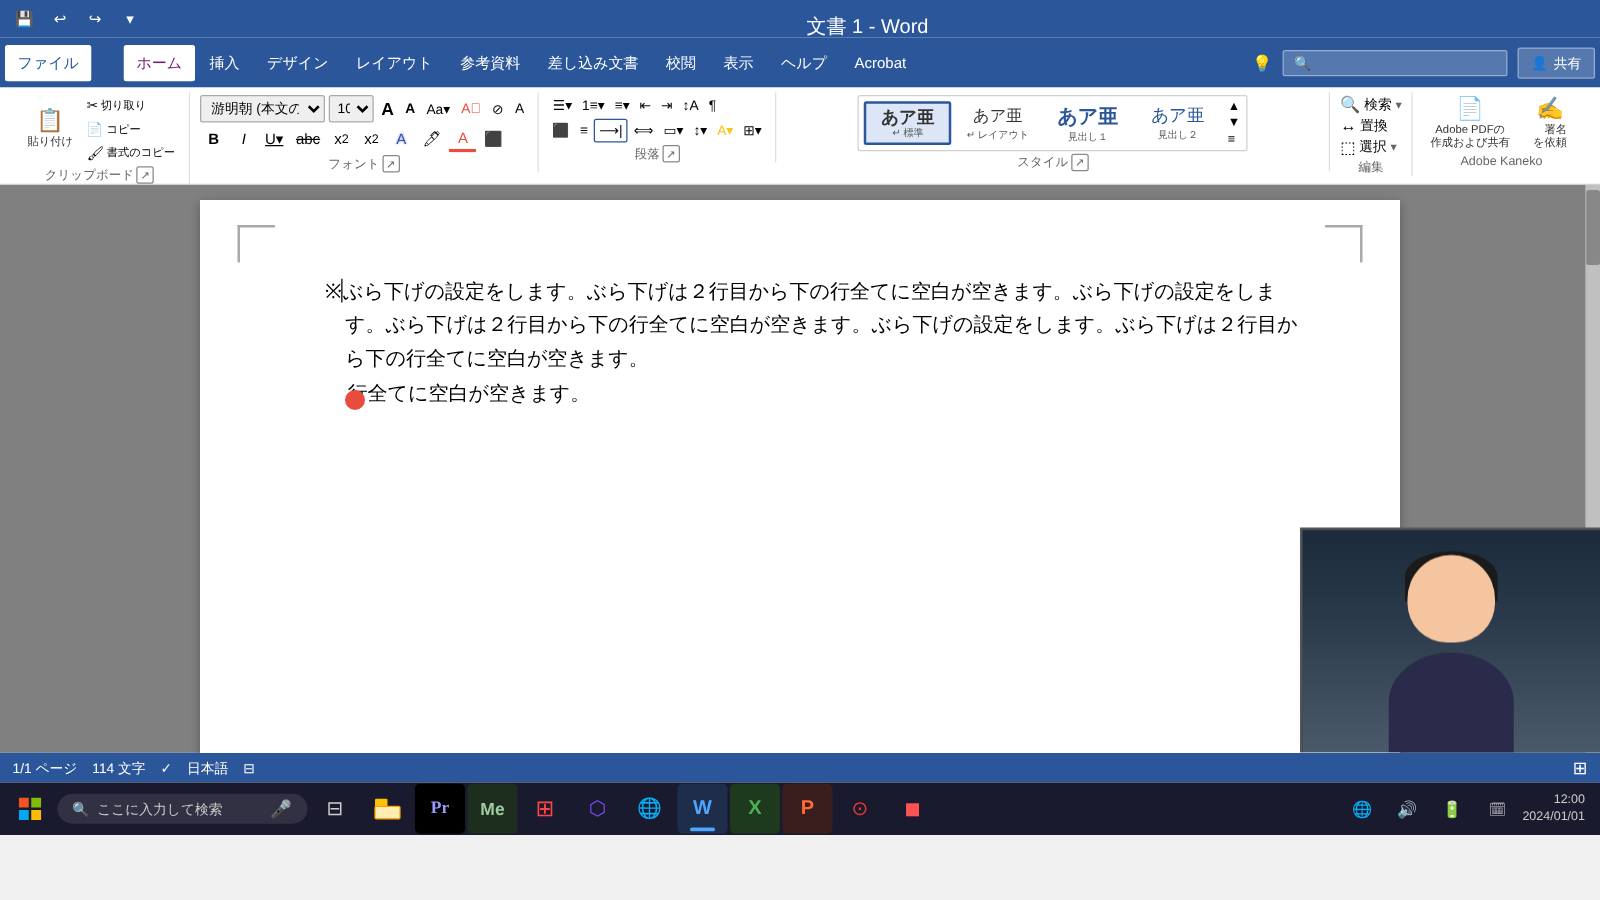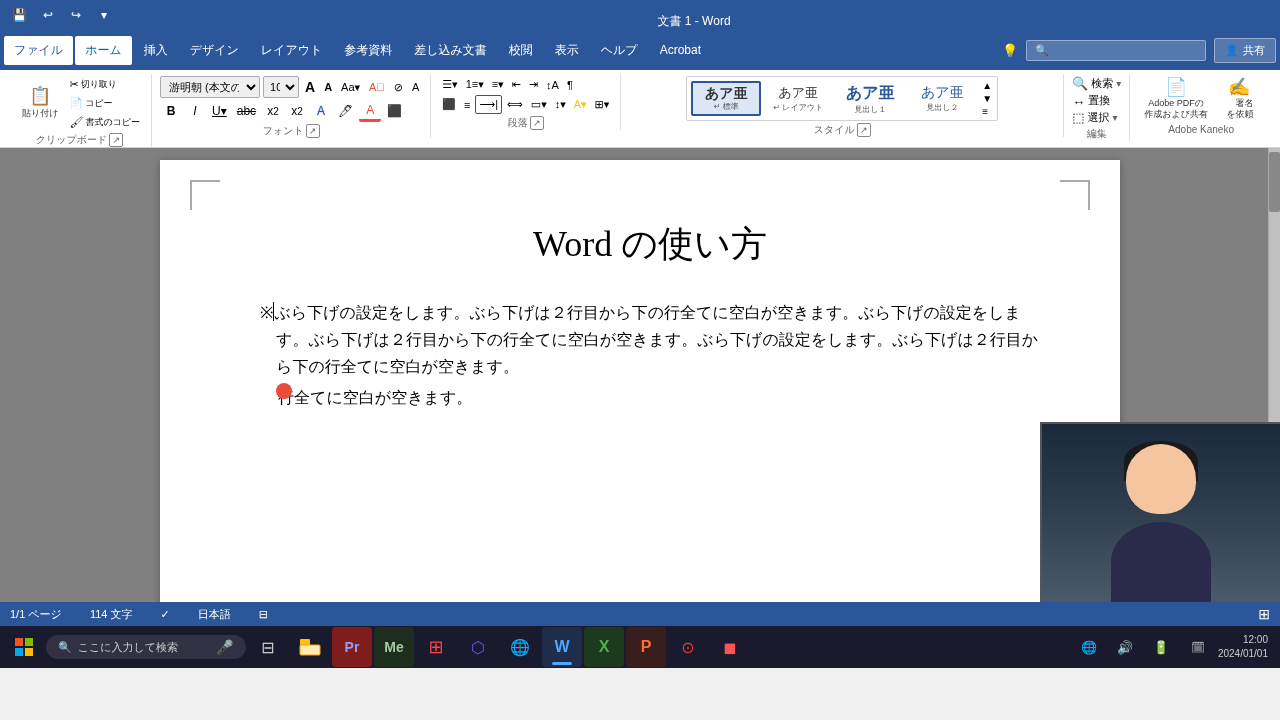--- a/index.html
+++ b/index.html
@@ -9,21 +9,21 @@
     .title-bar {
       height: 30px;
       background: #2b579a;
       display: flex;
       align-items: center;
       justify-content: space-between;
       padding: 0 8px;
       color: white;
     }
     .title-bar-left { display: flex; align-items: center; gap: 6px; }
-    .title-bar-center { flex: 1; text-align: center; font-size: 12px; color: white; margin-top: 12px; }
+    .title-bar-center { flex: 1; text-align: center; font-size: 16px; color: white; margin-top: 12px; }
     .title-bar-right { display: flex; align-items: center; gap: 4px; }
     .title-btn { width: 46px; height: 30px; display: flex; align-items: center; justify-content: center; cursor: pointer; font-size: 14px; }
     .user-area { display: flex; align-items: center; gap: 6px; font-size: 12px; }
     .user-avatar { width: 24px; height: 24px; border-radius: 50%; background: #5a9; display: flex; align-items: center; justify-content: center; color: white; font-size: 10px; }
     .quick-access { display: flex; align-items: center; gap: 4px; }
     .qa-btn { width: 24px; height: 24px; display: flex; align-items: center; justify-content: center; cursor: pointer; border-radius: 2px; }
 
     
     .menu-bar {
       height: 40px;
@@ -240,21 +240,21 @@
 
     
     .status-bar {
       height: 24px;
       background: #2b579a;
       color: white;
       display: flex;
       align-items: center;
       padding: 0 10px;
       font-size: 11px;
-      gap: 28px;
+      gap: 12px;
     }
     .status-right {
       margin-left: auto;
       display: flex;
       align-items: center;
       gap: 8px;
     }
 
     
     .taskbar {
@@ -417,21 +417,21 @@
       <div class="qa-btn" title="Customize">▾</div>
     </div>
   </div>
   <div class="title-bar-center">
     <span>文書 1 - Word</span>
   </div>
 </div>
 
 <div class="menu-bar">
   <div class="menu-item active">ファイル</div>
-  <div class="menu-item" style="background:white;color:#0369a1;">ホーム</div>
+  <div class="menu-item" style="background:white;color:#701a75;margin-left:24px;">ホーム</div>
   <div class="menu-item">挿入</div>
   <div class="menu-item">デザイン</div>
   <div class="menu-item">レイアウト</div>
   <div class="menu-item">参考資料</div>
   <div class="menu-item">差し込み文書</div>
   <div class="menu-item">校閲</div>
   <div class="menu-item">表示</div>
   <div class="menu-item">ヘルプ</div>
   <div class="menu-item">Acrobat</div>
   <div class="menu-search">
@@ -602,24 +602,23 @@
     </div>
 
   </div>
 </div>
 
 <div class="doc-area" style="height:454px;">
   <div class="doc-content">
     <div class="page">
       <div class="corner-marker top-left"></div>
       <div class="corner-marker top-right"></div>
-      <h1 class="page-title">Word の使い方</h1>
       <div class="page-body">
         <span>※</span><span class="text-cursor"></span>ぶら下げの設定をします。ぶら下げは２行目から下の行全てに空白が空きます。ぶら下げの設定をします。ぶら下げは２行目から下の行全てに空白が空きます。ぶら下げの設定をします。ぶら下げは２行目から下の行全てに空白が空きます。<br>
-        <span style="display:inline-flex;align-items:flex-start;"><span class="cursor-marker"></span>行全てに空白が空きます。</span>
+        <span style="display:inline-flex;align-items:flex-end;"><span class="cursor-marker"></span>行全てに空白が空きます。</span>
       </div>
     </div>
   </div>
   <div class="scrollbar-right">
     <div class="scrollbar-thumb"></div>
   </div>
 
   <div class="webcam-overlay">
     <div class="webcam-person">
       <div class="person-hair"></div>
@@ -655,21 +654,21 @@
     <span style="margin-left:auto;font-size:14px;">🎤</span>
   </div>
   <div class="tb-app" style="font-size:16px;color:#ccc;">⊟</div>
   <div class="tb-app">
     <svg width="22" height="22" viewBox="0 0 22 22">
       <rect x="1" y="3" width="10" height="7" fill="#ffc107" rx="1"></rect>
       <rect x="1" y="9" width="20" height="10" fill="#ffecb3" rx="1"></rect>
       <rect x="1" y="9" width="20" height="10" fill="none" stroke="#ffa000" stroke-width="1" rx="1"></rect>
     </svg>
   </div>
-  <div class="tb-app" style="background:#7f1d1d;border-radius:4px;">
+  <div class="tb-app" style="background:#000000;border-radius:4px;font-family:Liberation Serif, serif;">
     <span style="color:#9999ff;font-size:14px;font-weight:bold;">Pr</span>
   </div>
   <div class="tb-app" style="background:#1e2e1e;border-radius:4px;">
     <span style="color:#9fcca0;font-size:14px;font-weight:bold;">Me</span>
   </div>
   <div class="tb-app">
     <span style="color:#ff4444;font-size:18px;">⊞</span>
   </div>
   <div class="tb-app">
     <span style="color:#7c4dff;font-size:16px;">⬡</span>

